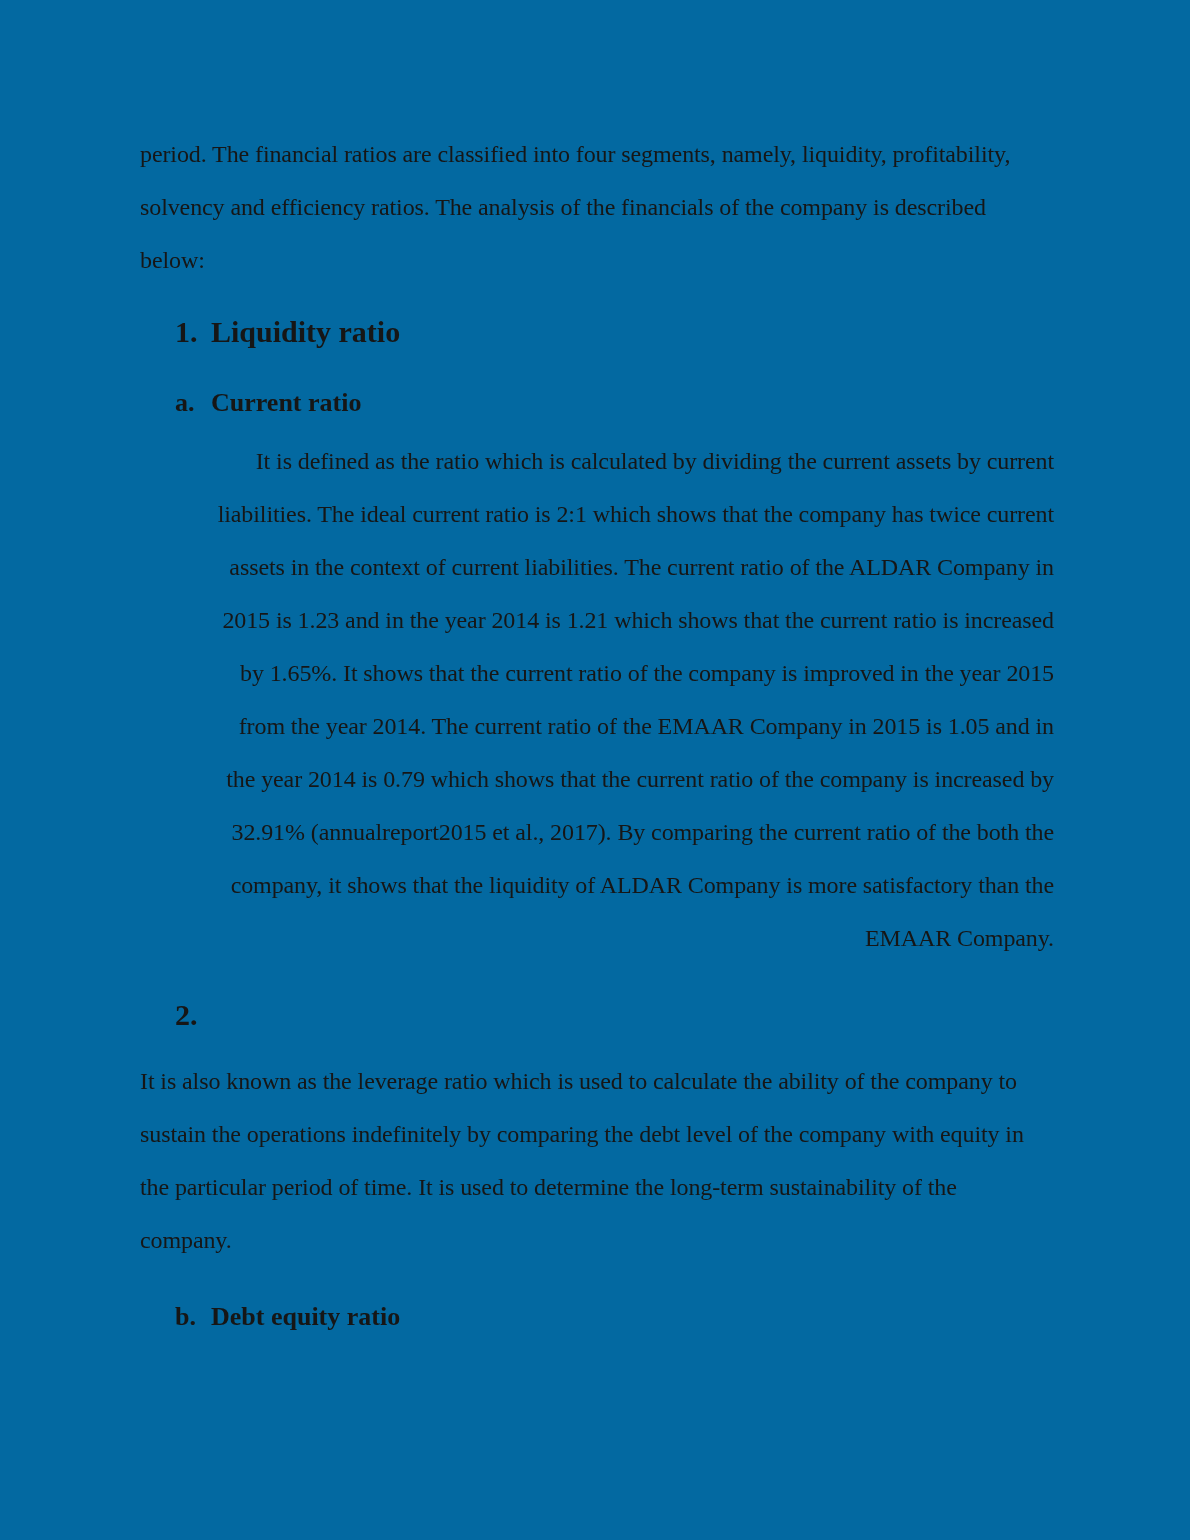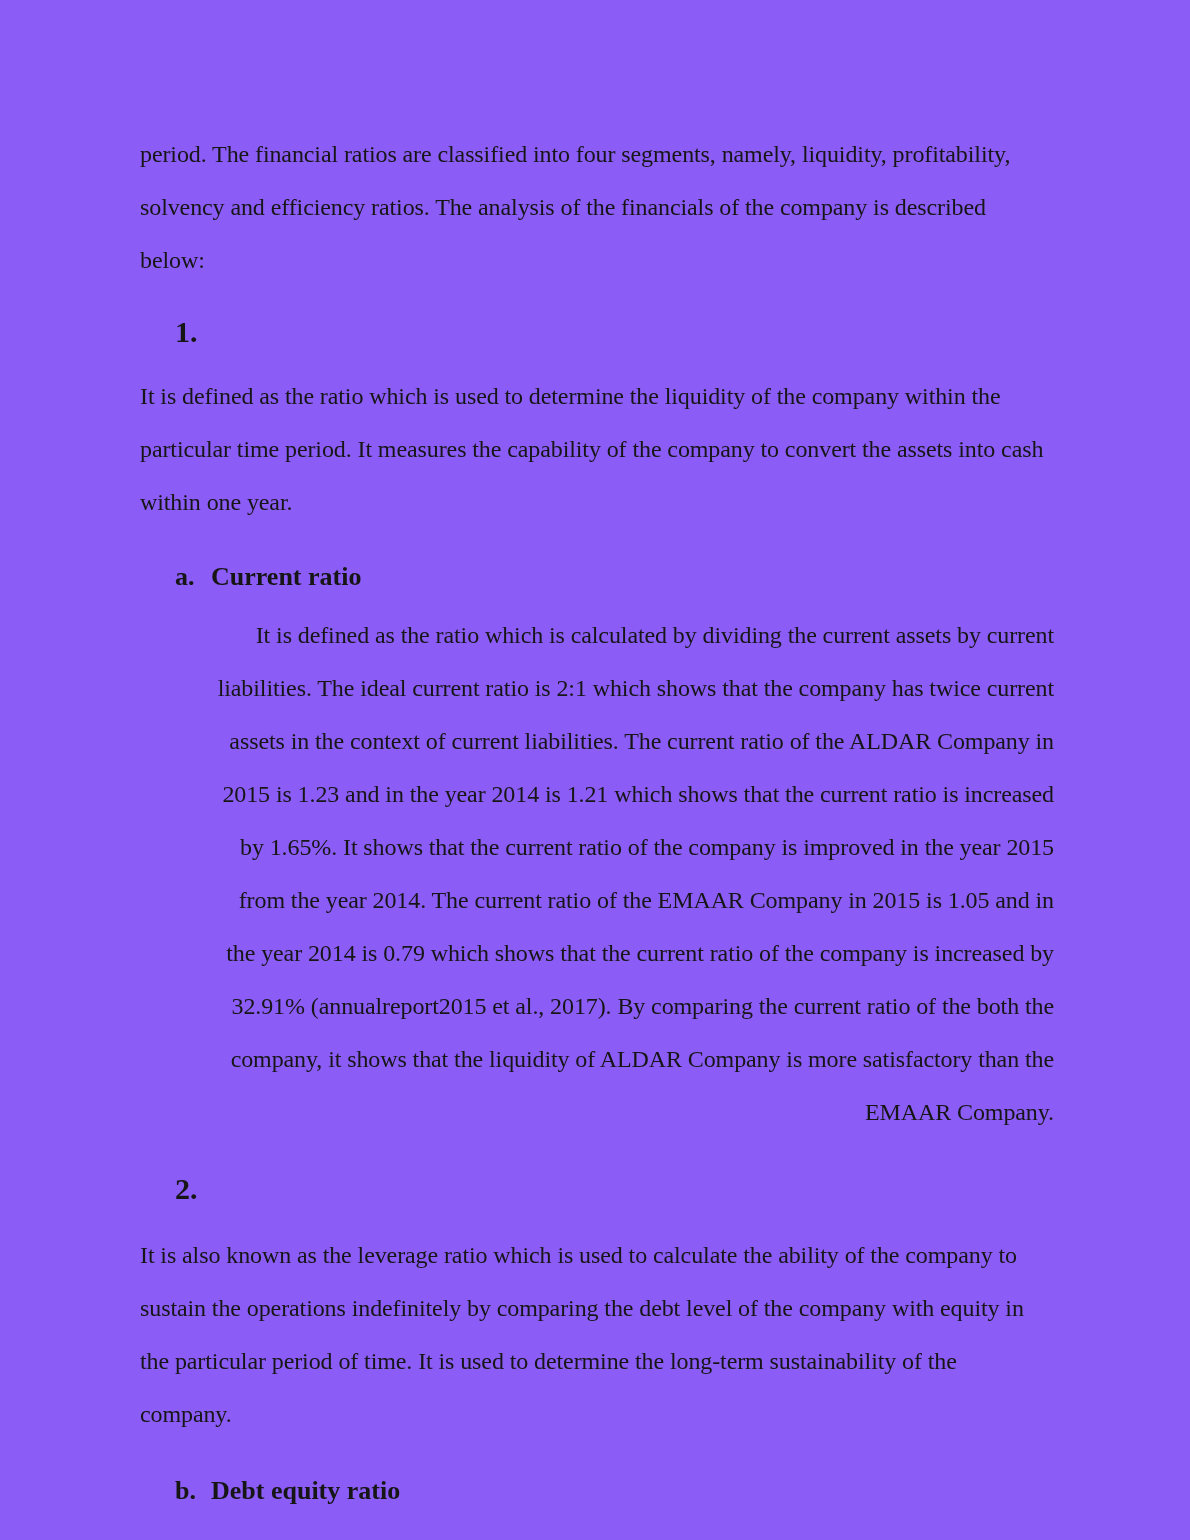--- a/index.html
+++ b/index.html
@@ -2,21 +2,21 @@
 <html><head>
 <meta charset="utf-8">
 <style>
   * { margin: 0; padding: 0; box-sizing: border-box; }
   html, body { background: #ffffff; }
   .page {
     position: relative;
     width: 1190px;
     height: 1540px;
     margin: 0 auto;
-    background: #8b5cf6;
+    background: #0369a1;
     color: #161616;
     font-family: "Liberation Serif", "DejaVu Serif", serif;
     padding: 128px 136px 0 140px;
     overflow: hidden;
   }
   .body-text {
     font-size: 24px;
     line-height: 53px;
     letter-spacing: -0.1px;
     text-align: left;
@@ -49,23 +49,23 @@
 </style>
 </head>
 <body>
 
 <div class="page">
 
   <p class="body-text">period. The financial ratios are classified into four segments, namely, liquidity, profitability, solvency and efficiency ratios. The analysis of the financials of the company is described below:</p>
 
   <div class="section-heading mt-h1">
     <span class="num">1.</span>
+    <span class="title">Liquidity ratio</span>
   </div>
 
-  <p class="body-text mt-p-after-h1">It is defined as the ratio which is used to determine the liquidity of the company within the particular time period. It measures the capability of the company to convert the assets into cash within one year.</p>
 
   <div class="sub-heading mt-sub-a">
     <span class="num">a.</span>
     <span class="title">Current ratio</span>
   </div>
 
   <p class="body-text indented mt-indent">It is defined as the ratio which is calculated by dividing the current assets by current liabilities. The ideal current ratio is 2:1 which shows that the company has twice current assets in the context of current liabilities. The current ratio of the ALDAR Company in 2015 is 1.23 and in the year 2014 is 1.21 which shows that the current ratio is increased by 1.65%. It shows that the current ratio of the company is improved in the year 2015 from the year 2014. The current ratio of the EMAAR Company in 2015 is 1.05 and in the year 2014 is 0.79 which shows that the current ratio of the company is increased by 32.91% (annualreport2015 et al., 2017). By comparing the current ratio of the both the company, it shows that the liquidity of ALDAR Company is more satisfactory than the EMAAR Company.</p>
 
   <div class="section-heading mt-h2">
     <span class="num">2.</span>

